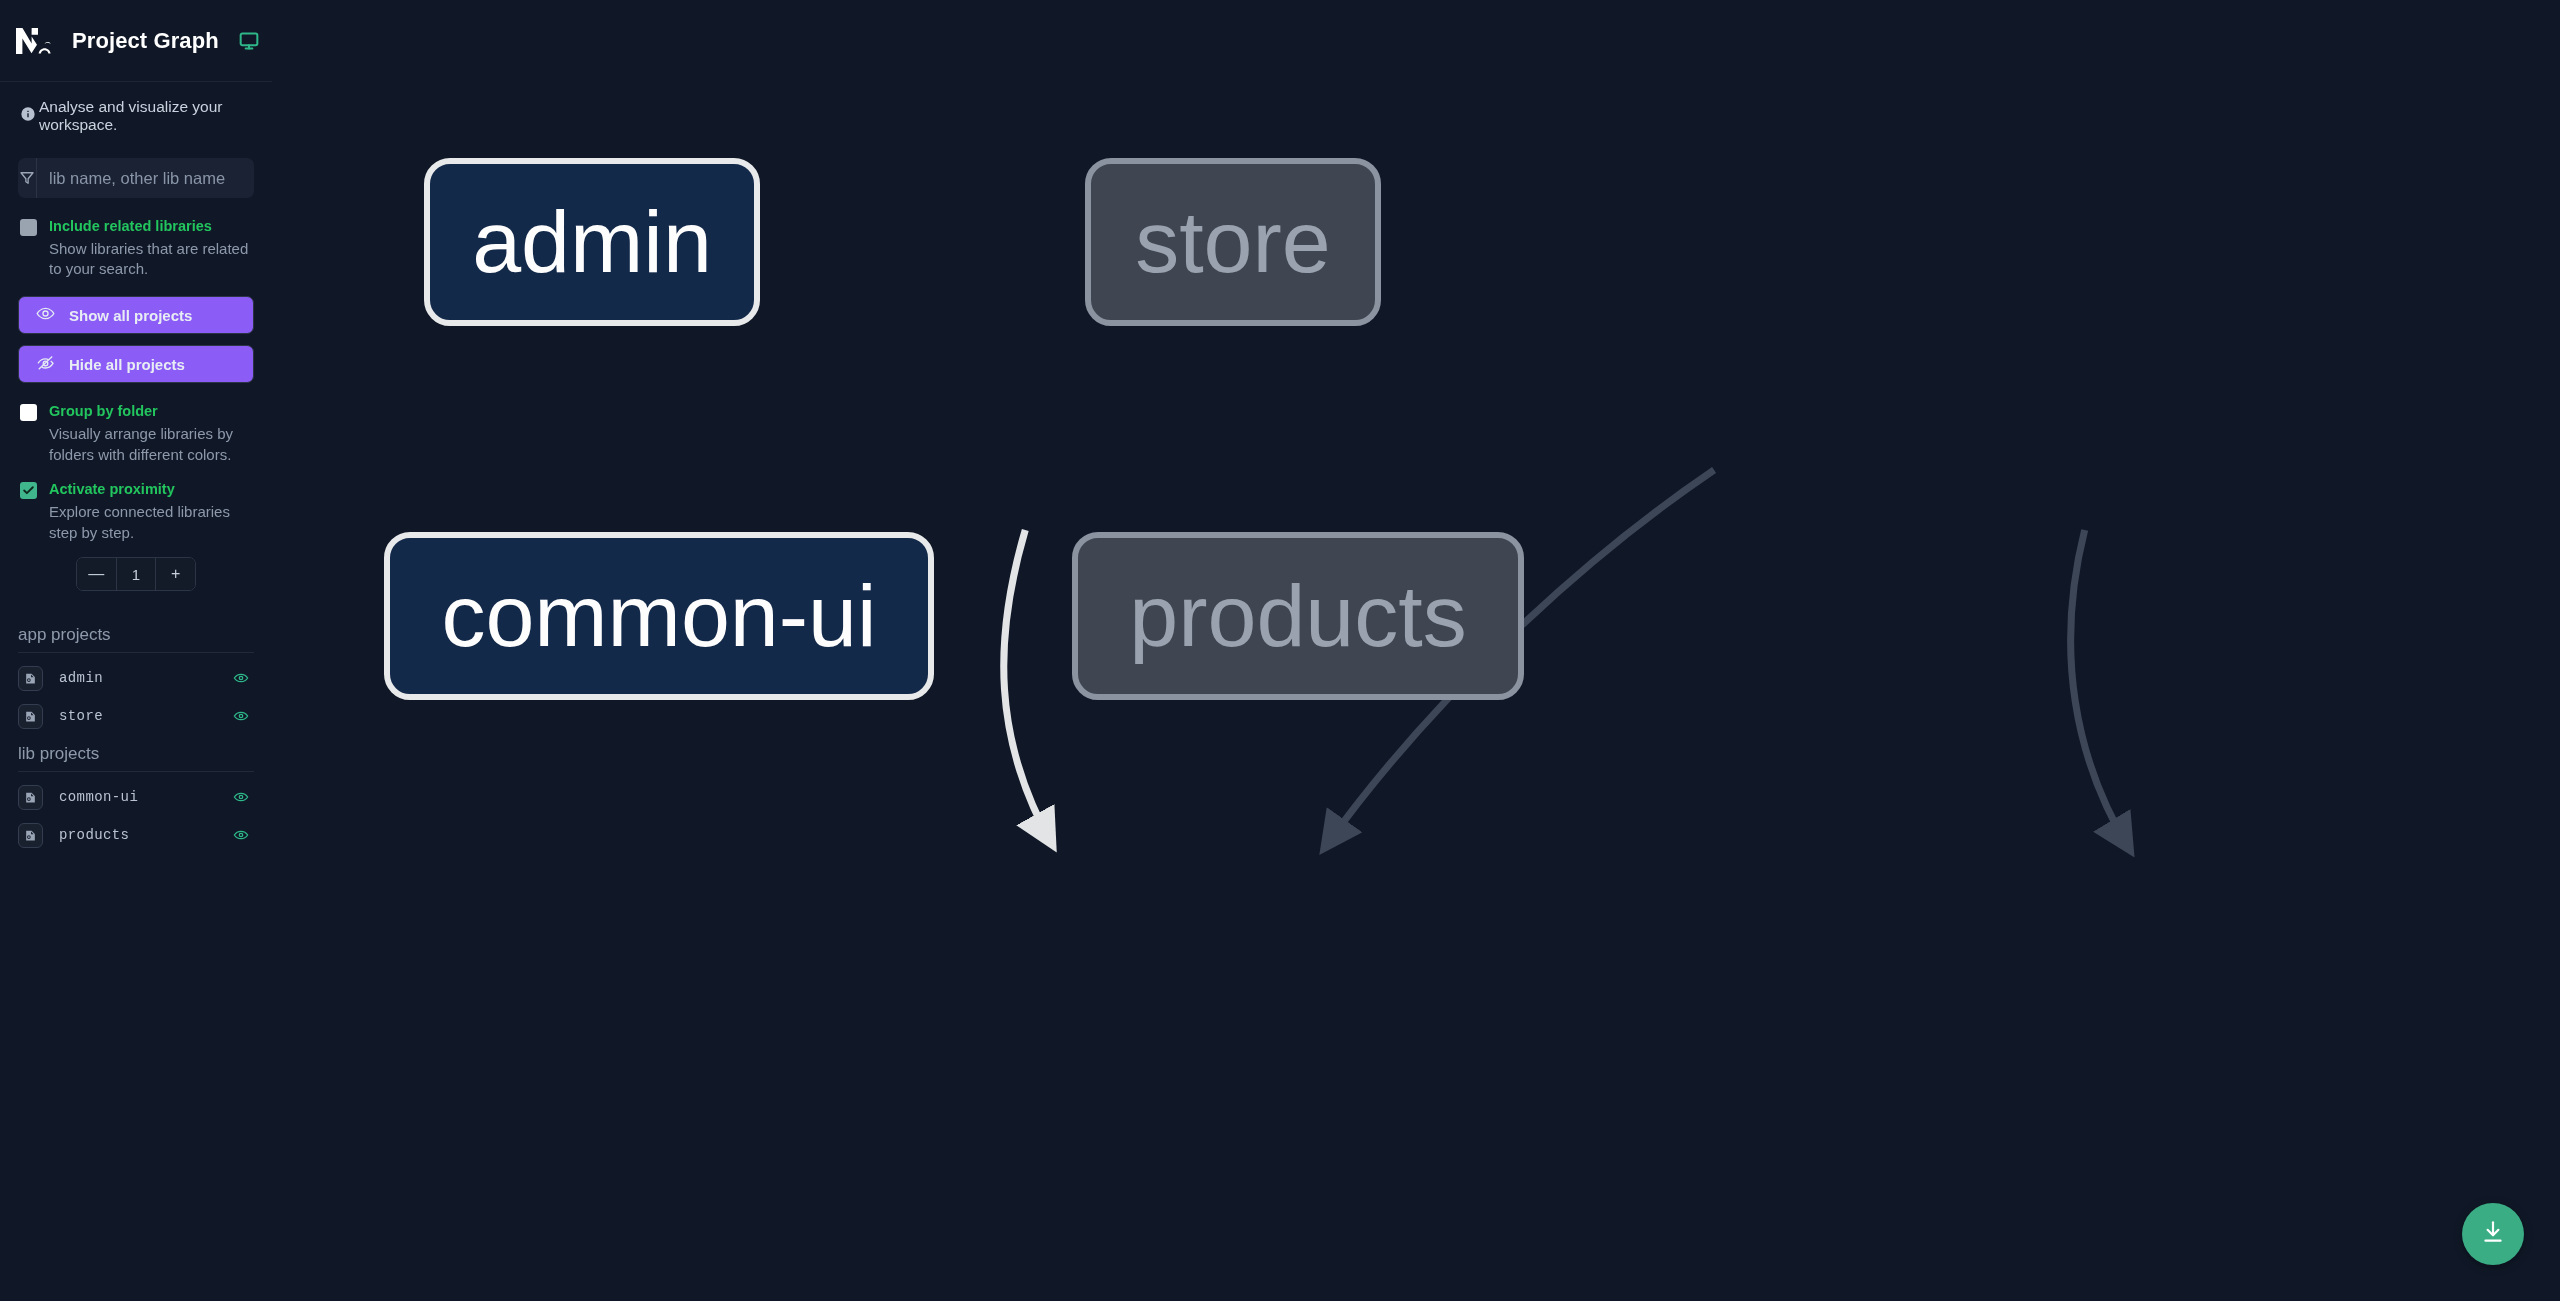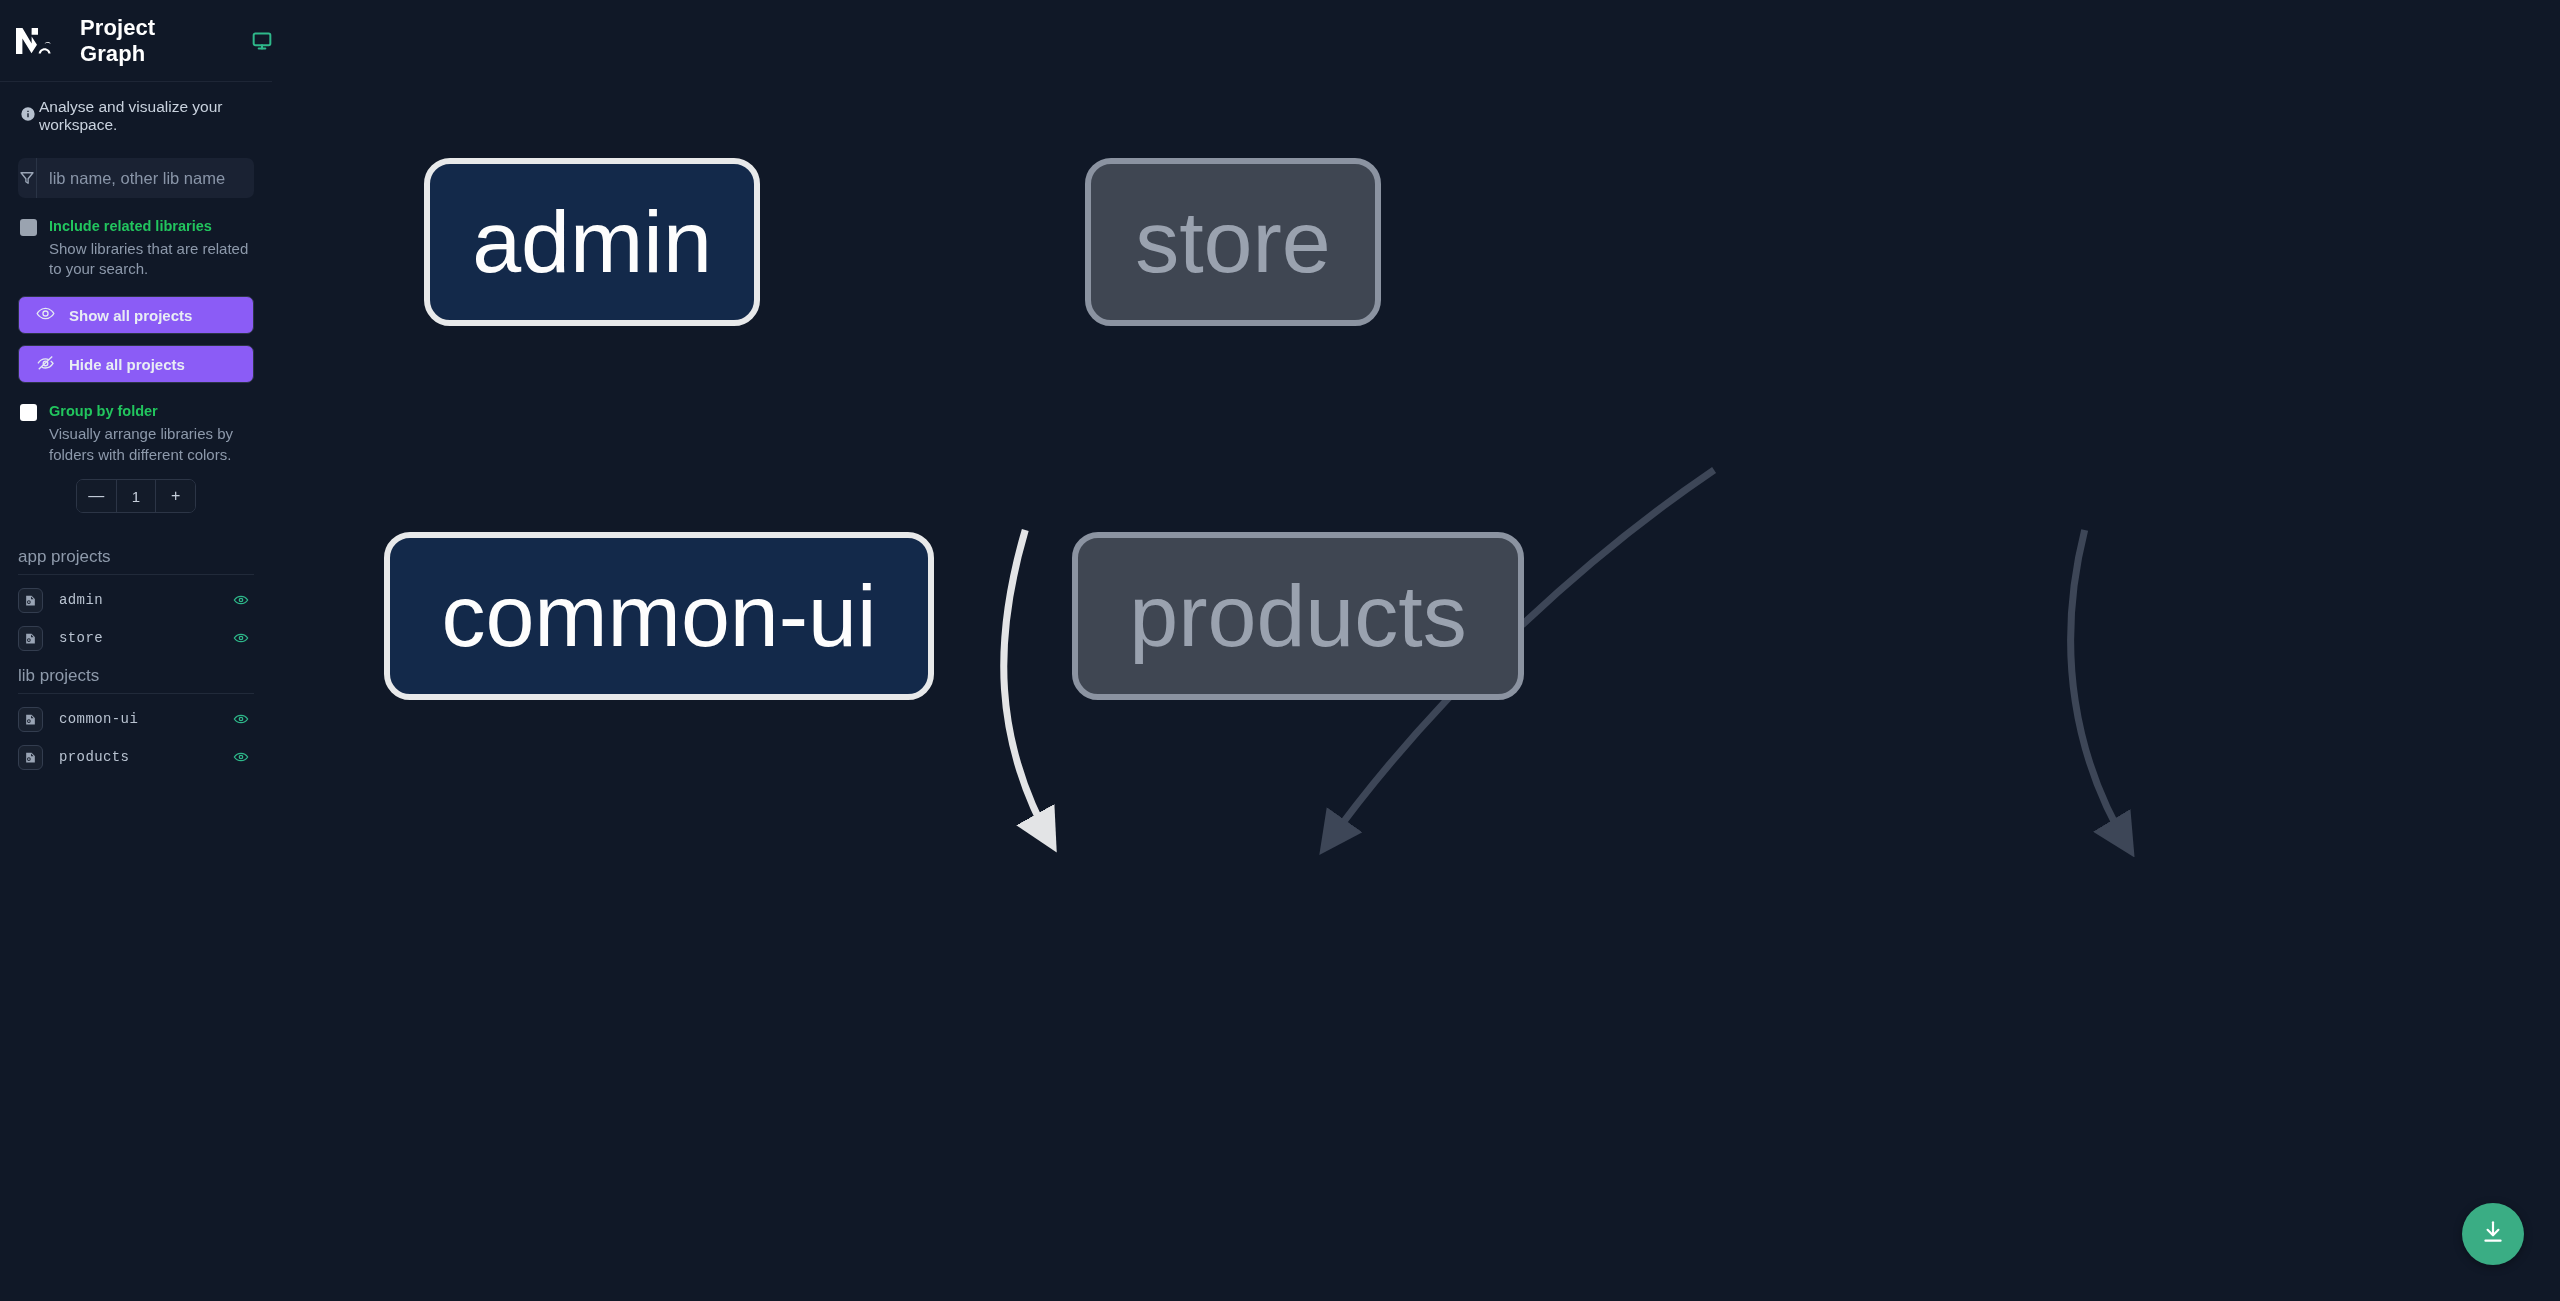--- a/index.html
+++ b/index.html
@@ -18,21 +18,21 @@
     position: relative;
     overflow: hidden;
   }
   .sb-divider {
     position: absolute; left: 287px; top: 0;
     width: 1px; height: 1301px; background: #1c2433;
   }
 
   .sb-header {
     height: 82px; display: flex; align-items: center;
-    padding-left: 16px; gap: 22px;
+    padding-left: 16px; gap: 14px;
     border-bottom: 1px solid #1e2636;
   }
   .nx-logo { width: 42px; height: 42px; display:block; }
   .sb-title { font-size: 22px; font-weight: bold; color: #ffffff; letter-spacing: .1px; }
   .monitor-icon { margin-left: 6px; display:flex; }
 
   .sb-tagline {
     display: flex; align-items: center; gap: 3px;
     padding: 16px 16px 10px 20px;
     font-size: 15.5px; color: #c9d2de;
@@ -205,20 +205,31 @@
     </div>
 
     <div class="opt-row">
       <span class="cb white"></span>
       <span class="opt-txt">
         <span class="opt-title">Group by folder</span>
         <div class="opt-sub">Visually arrange libraries by folders with different colors.</div>
       </span>
     </div>
 
+    <div class="opt-row" style="padding-top:14px">
+      <span class="cb green">
+        <svg width="13" height="13" viewBox="0 0 24 24" fill="none" stroke="#10291f" stroke-width="3.4" stroke-linecap="round" stroke-linejoin="round">
+          <polyline points="20,6 9,17 4,12"></polyline>
+        </svg>
+      </span>
+      <span class="opt-txt">
+        <span class="opt-title">Activate proximity</span>
+        <div class="opt-sub">Explore connected libraries step by step.</div>
+      </span>
+    </div>
 
     <div class="stepper">
       <div>—</div>
       <div class="mid">1</div>
       <div>+</div>
     </div>
 
     <div class="grp">
       <div class="grp-label">app projects</div>
       <div class="grp-rule"></div>

